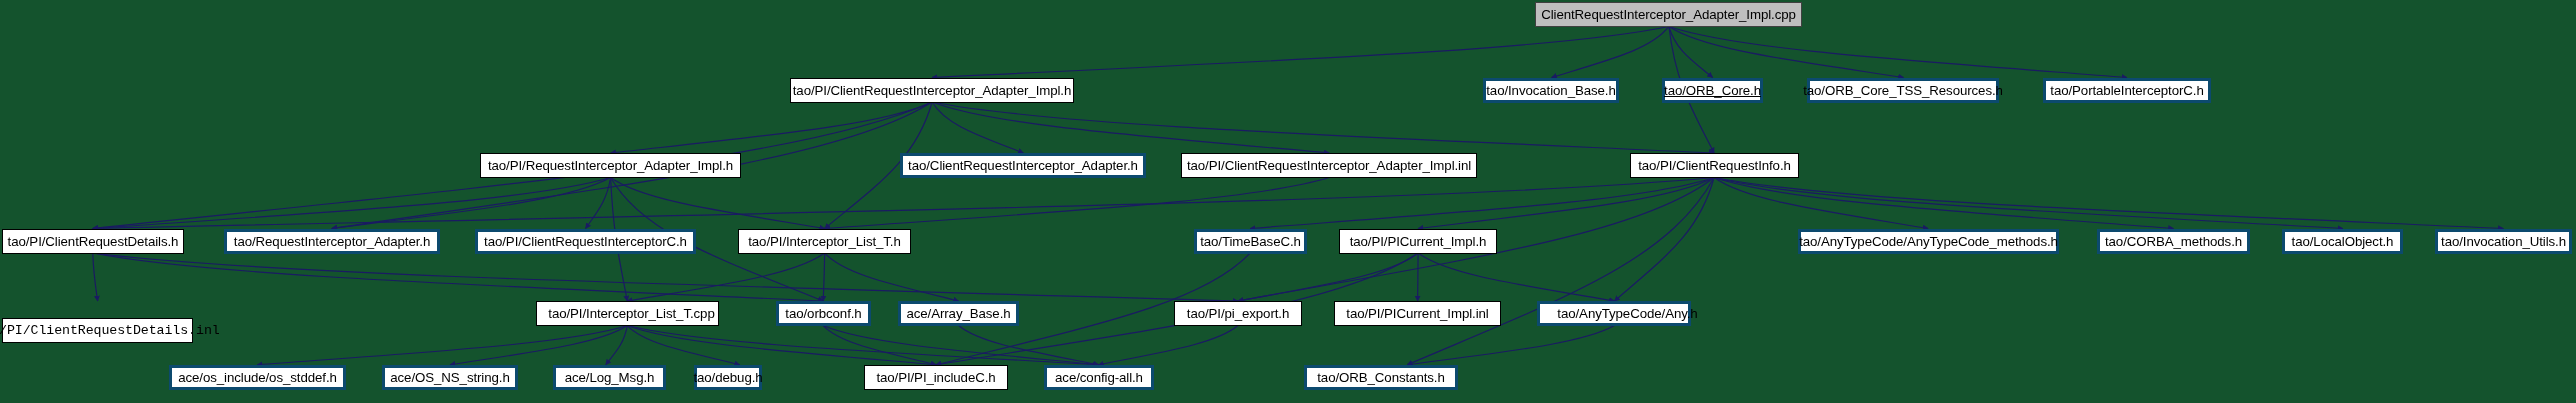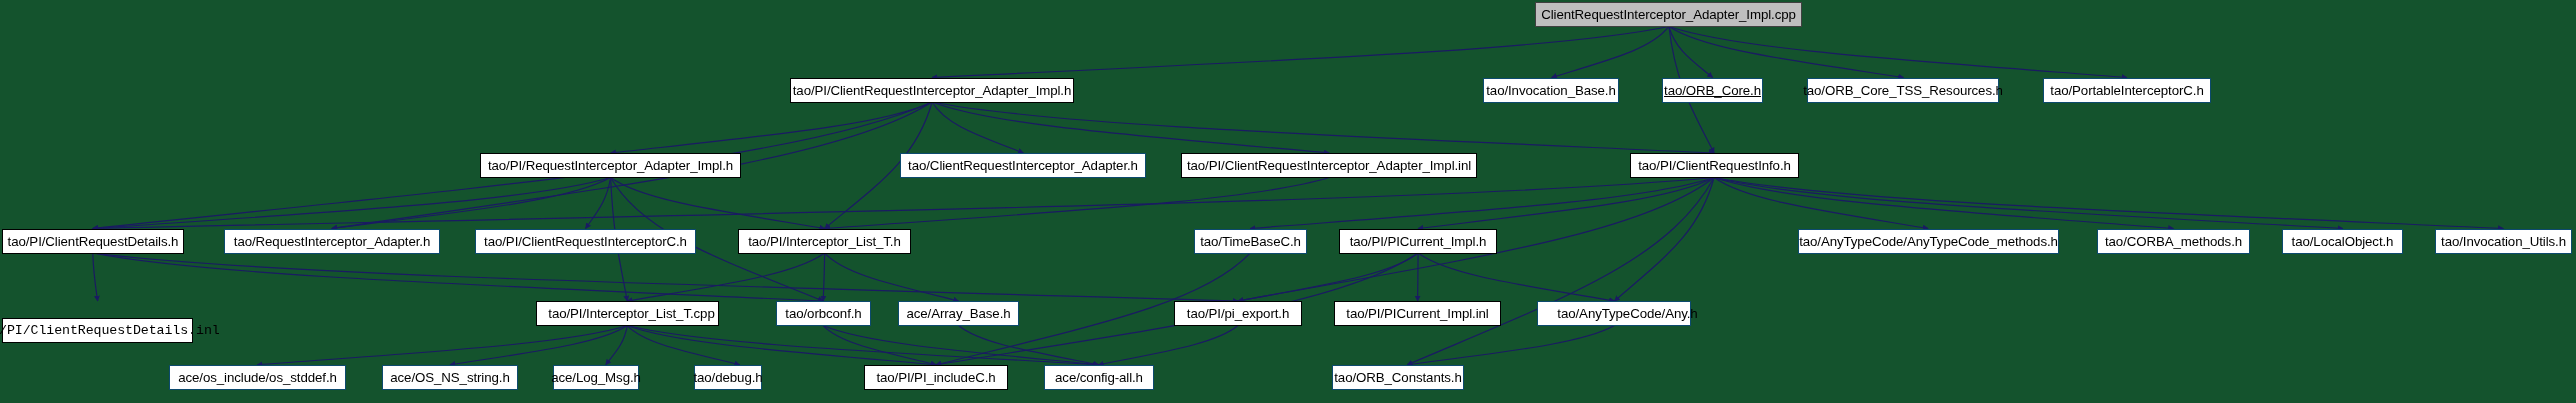--- a/index.html
+++ b/index.html
@@ -17,21 +17,21 @@
     box-sizing:border-box;
     display:flex;
     align-items:center;
     justify-content:center;
     font-size:13.3px;
     line-height:1;
     color:#000000;
     white-space:nowrap;
     letter-spacing:-0.1px;
     background:#ffffff;
-    border:1px solid #0c4a6e;
+    border:3px solid #0c4a6e;
     height:24.5px;
     z-index:2;
   }
   .node.strong{border:1px solid #000000;}
   .node.root{background:#bfbfbf;border:1px solid #404040;}
   .node-label{pointer-events:none;}
 </style>
 </head>
 <body>
 
@@ -176,30 +176,30 @@
       </div>
       <div class="node " style="left: 1537px; top: 301px; width: 154px; padding-left: 27px;">
         <span class="node-label">tao/AnyTypeCode/Any.h</span>
       </div>
       <div class="node " style="left: 169px; top: 365px; width: 177px;">
         <span class="node-label">ace/os_include/os_stddef.h</span>
       </div>
       <div class="node " style="left: 382px; top: 365px; width: 136px;">
         <span class="node-label">ace/OS_NS_string.h</span>
       </div>
-      <div class="node " style="left: 553px; top: 365px; width: 86px;">
+      <div class="node " style="left: 553px; top: 365px; width: 113px;">
         <span class="node-label">ace/Log_Msg.h</span>
       </div>
       <div class="node " style="left: 694px; top: 365px; width: 68px;">
         <span class="node-label">tao/debug.h</span>
       </div>
       <div class="node strong" style="left: 864px; top: 365px; width: 144px;">
         <span class="node-label">tao/PI/PI_includeC.h</span>
       </div>
       <div class="node " style="left: 1044px; top: 365px; width: 110px;">
         <span class="node-label">ace/config-all.h</span>
       </div>
-      <div class="node " style="left: 1332px; top: 365px; width: 132px;">
+      <div class="node " style="left: 1304px; top: 365px; width: 154px;">
         <span class="node-label">tao/ORB_Constants.h</span>
       </div>
     </div>
 </div>
 
 
 </body></html>

